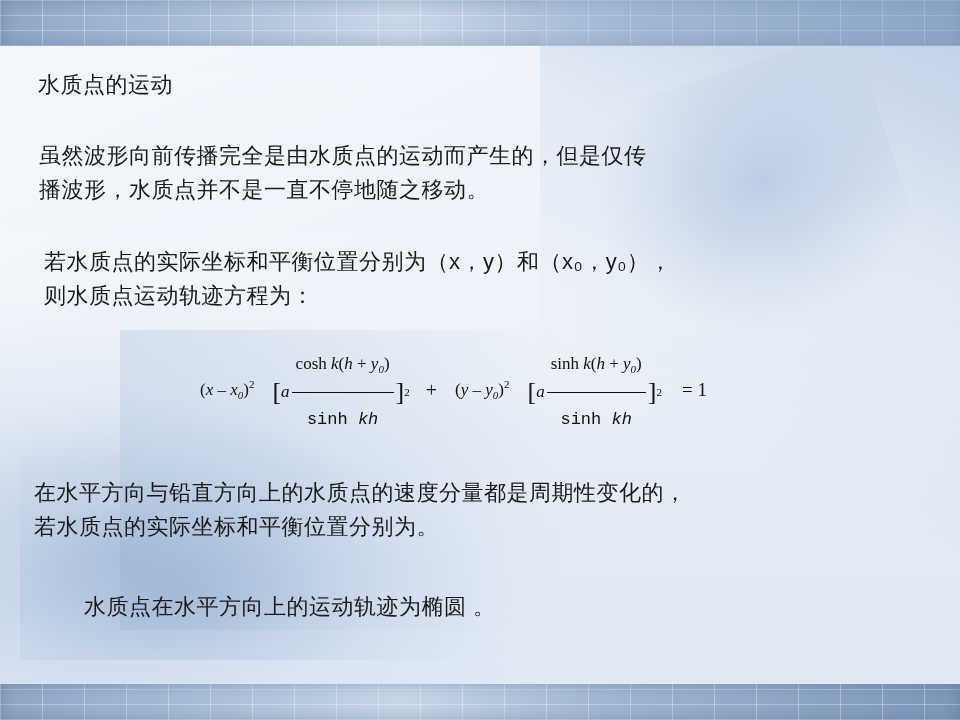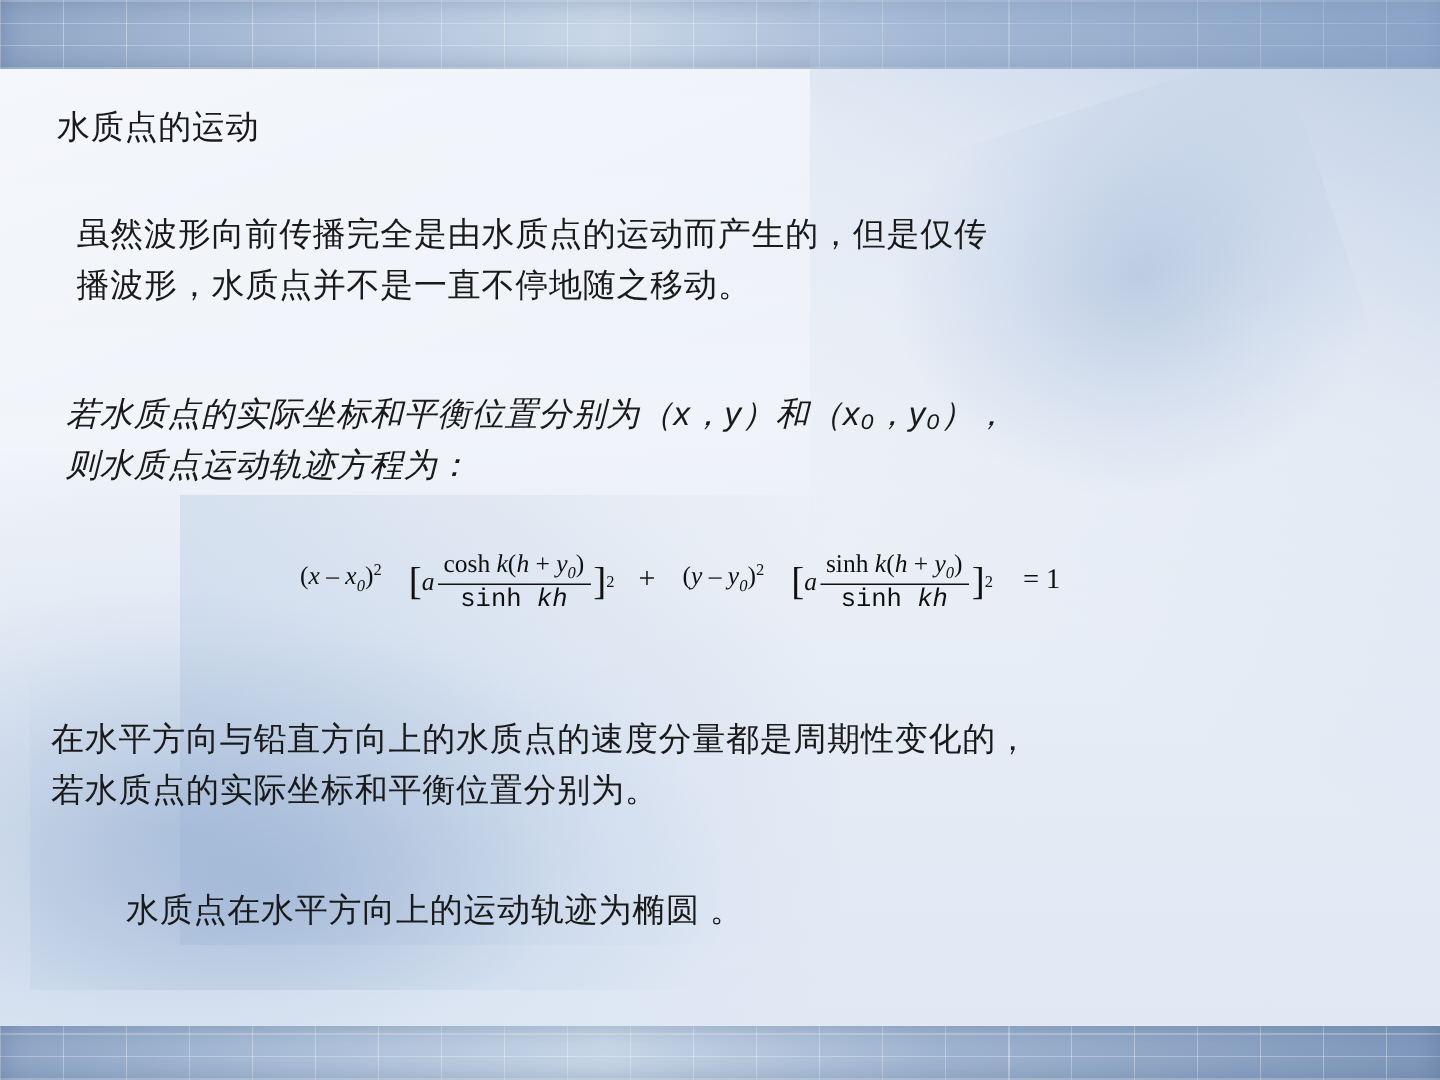--- a/index.html
+++ b/index.html
@@ -91,22 +91,22 @@
 
   .para {
     position: absolute;
     font-size: 22px;
     line-height: 34px;
     letter-spacing: 0.5px;
     white-space: pre-line;
   }
 
   #p-title   { left: 38px;  top: 22px;  }
-  #p-intro   { left: 51px;  top: 93px;  }
-  #p-coord   { left: 44px;  top: 213px; font-style: italic; }
+  #p-intro   { left: 39px;  top: 93px;  }
+  #p-coord   { left: 44px;  top: 199px; }
   #p-after   { left: 34px;  top: 430px; }
   #p-final   { left: 40px;  top: 544px; margin-left: 44px; }
 
   
   .formula {
     position: absolute;
     left: 190px;
     top: 305px;
     font-family: "Liberation Serif", serif;
     color: #101010;
@@ -151,22 +151,23 @@
     font-style: italic;
   }
   .sup {
     font-size: 11px;
     vertical-align: super;
   }
   .innerfrac {
     display: inline-flex;
     flex-direction: column;
     align-items: center;
-    margin: 12px 2px;
+    margin: 0 2px;
     vertical-align: middle;
+    gap: 16px;
   }
   .innerfrac .inum { padding: 0 4px 1px 4px; white-space: nowrap; }
   .innerfrac .ibar { width: 100%; height: 1px; background: #101010; }
   .innerfrac .iden { padding: 1px 4px 0 4px; white-space: nowrap; font-family: Liberation Mono, monospace; }
   .brk { font-size: 26px; line-height: 1; }
 </style>
 </head>
 <body>
 
 <div id="slide">

